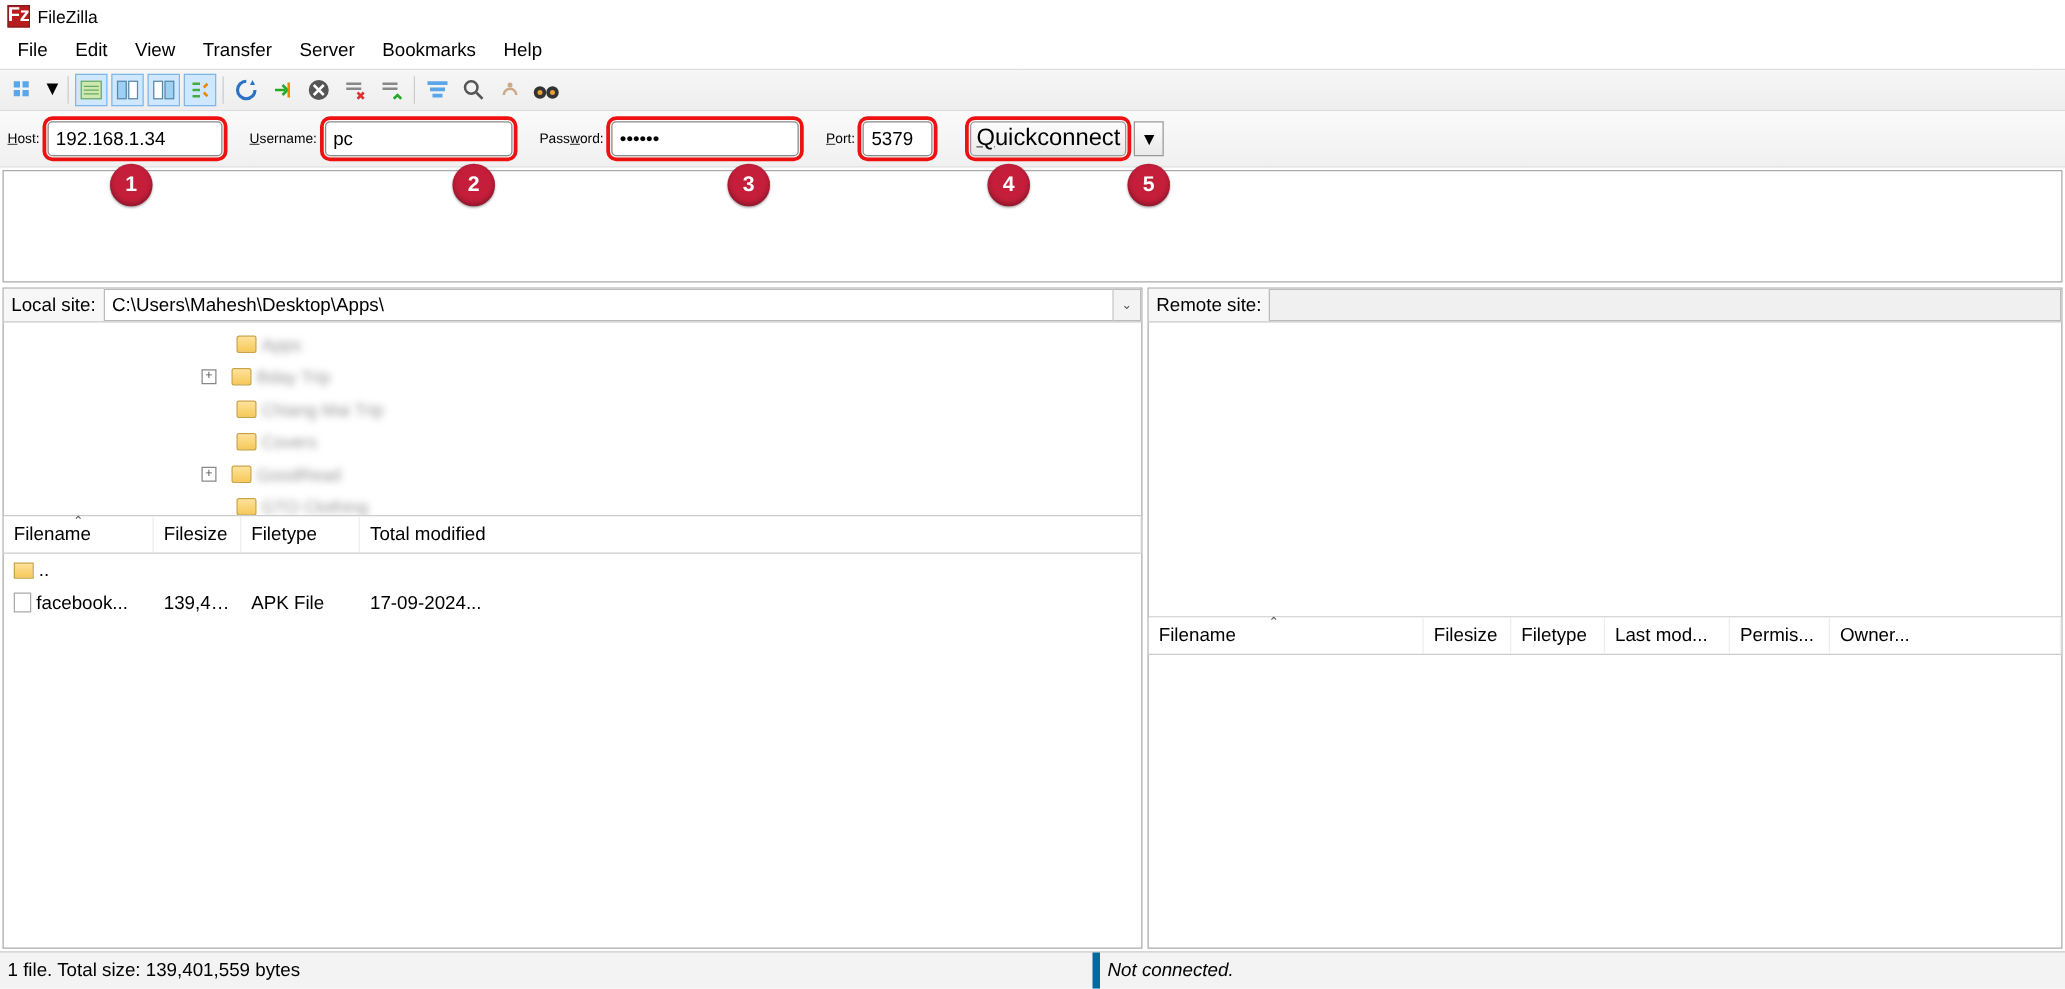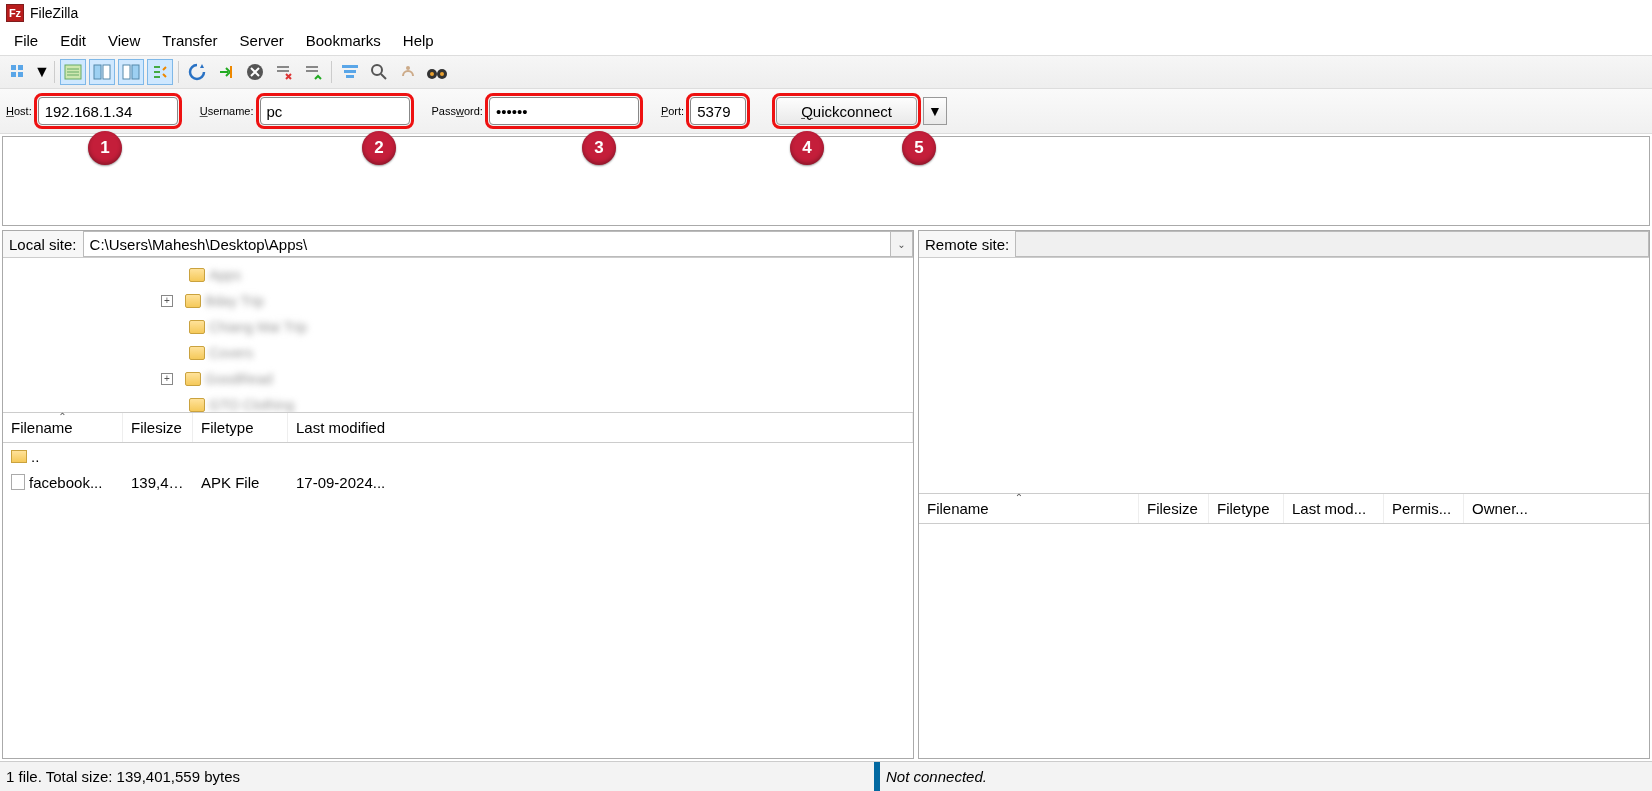--- a/index.html
+++ b/index.html
@@ -19,21 +19,21 @@
     align-items: center;
     gap: 6px;
     padding: 4px 6px;
     background: #fff;
   }
   .app-icon {
     width: 18px;
     height: 18px;
     background: #b91c1c;
     color: #fff;
-    font-size: 11px;
+    font-size: 16px;
     font-weight: bold;
     display: flex;
     align-items: center;
     justify-content: center;
     border: 1px solid #7f1d1d;
   }
   .menubar {
     display: flex;
     gap: 2px;
     padding: 2px 4px;
@@ -70,24 +70,24 @@
   .quickbar label { font-size: 11px; }
   .quickbar input {
     font-size: 15px;
     padding: 3px 6px;
     border: 1px solid #888;
     background:#fff;
     height: 28px;
   }
   .redbox { outline: 3px solid #e11; outline-offset: 1px; border-radius:4px; }
   .qc-btn {
-    height:28px; padding: 0 24px;
+    height:28px; padding: 0 4px;
     background: linear-gradient(#fdfdfd,#e9e9e9);
     border:1px solid #999;
-    font-size:15px;
+    font-size:19px;
   }
   .qc-drop {
     width:24px; height:28px;
     background: linear-gradient(#fdfdfd,#e9e9e9);
     border:1px solid #999;
     display:flex;align-items:center;justify-content:center;
   }
   .annot {
     position:absolute;
     top: 42px;
@@ -358,21 +358,21 @@
           <span class="ind" style="width:160px"></span>
           <span style="width:12px"></span>
           <span class="folder-ic"></span>
           <span class="blur">GTO Clothing</span>
         </div>
     </div>
     <div class="list-header">
       <div class="col" style="width:120px"><span class="sort-caret">⌃</span><span>Filename</span></div>
       <div class="col" style="width:70px">Filesize</div>
       <div class="col" style="width:95px">Filetype</div>
-      <div class="col" style="flex:1">Last modified</div>
+      <div class="col" style="flex:1">Total modified</div>
     </div>
     <div class="list-body">
       <div class="list-row">
         <div class="col" style="width:120px;display:flex;align-items:center">
             <span class="folder-sm"></span>
             <span>..</span>
           </div>
         <div class="col" style="width:70px"></div>
           <div class="col" style="width:95px"></div>
           <div class="col" style="flex:1"></div>

